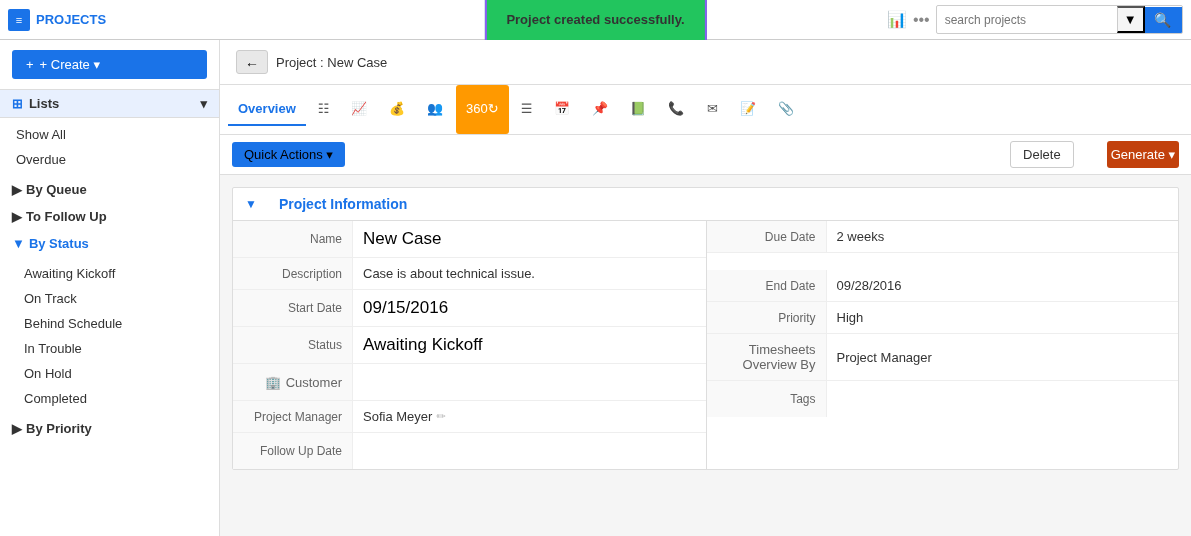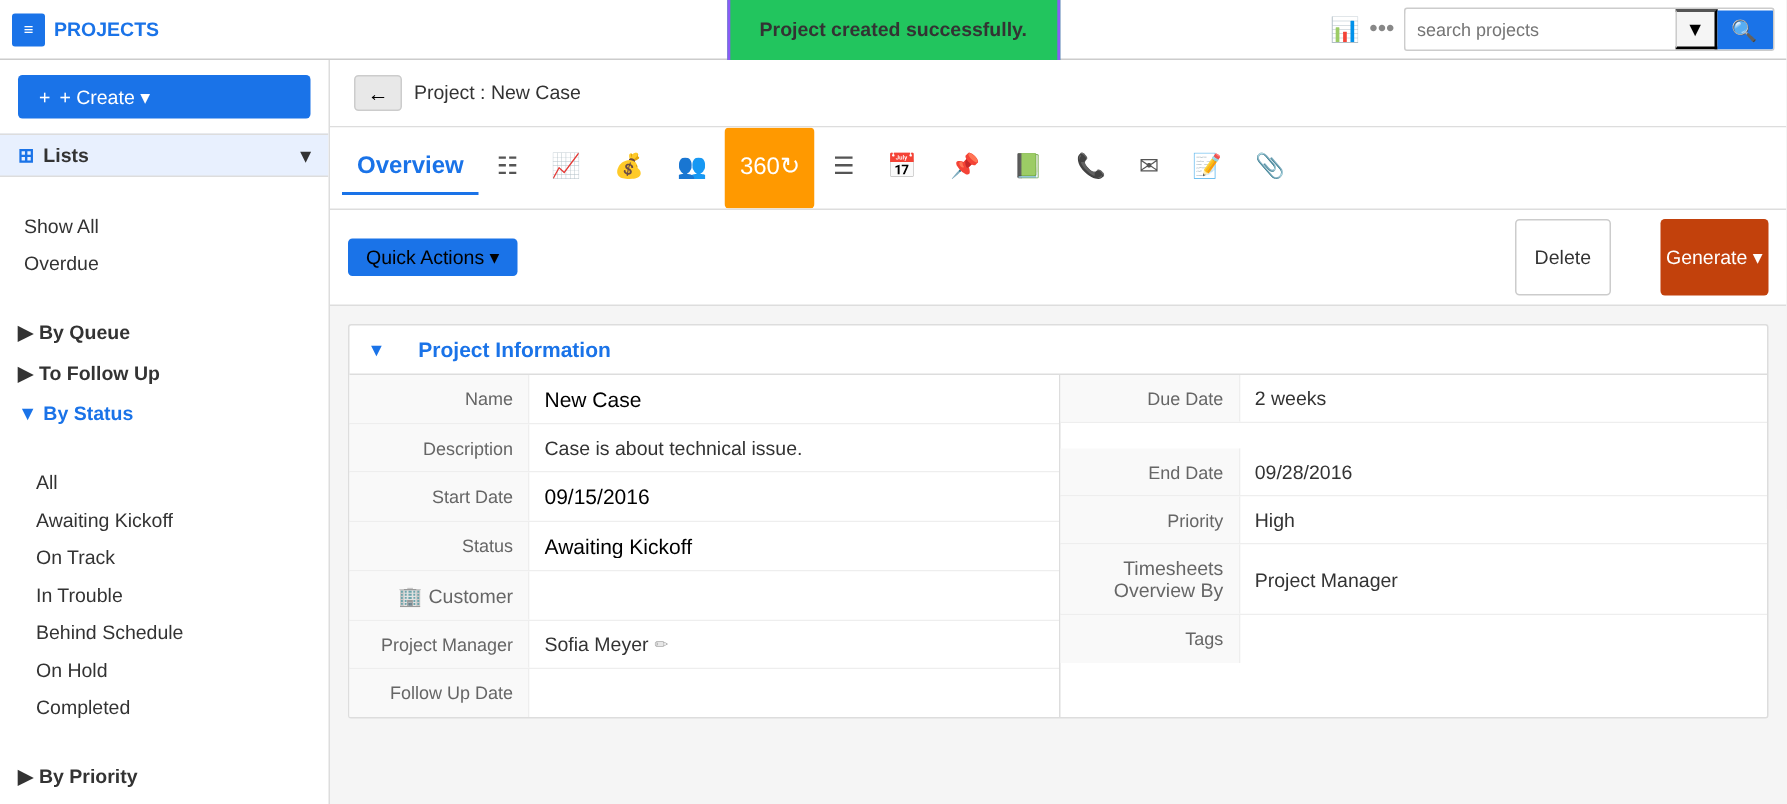--- a/index.html
+++ b/index.html
@@ -128,21 +128,21 @@
       border-bottom: 1px solid #ddd;
       cursor: pointer;
       font-weight: bold;
       color: #333;
     }
     .sidebar-section-header .section-icon {
       color: #1a73e8;
     }
     .sidebar-nav {
       list-style: none;
-      padding: 20px 0;
+      padding: 4px 0;
     }
     .sidebar-nav li {
       padding: 5px 16px;
       cursor: pointer;
       color: #333;
     }
     .sidebar-nav li.sub { padding-left: 24px; }
     .sidebar-group-label {
       padding: 6px 12px;
       font-weight: bold;
@@ -195,21 +195,21 @@
       gap: 2px;
       overflow-x: auto;
     }
     .tab-item {
       padding: 8px 10px;
       cursor: pointer;
       border-bottom: 2px solid transparent;
       color: #555;
       display: flex;
       align-items: center;
-      font-size: 16px;
+      font-size: 13px;
       white-space: nowrap;
     }
     .tab-item.active {
       border-bottom: 2px solid #1a73e8;
       color: #1a73e8;
       font-weight: bold;
     }
     .tab-item.highlight {
       background: #f90;
       color: #fff;
@@ -237,21 +237,21 @@
       cursor: pointer;
       display: flex;
       align-items: center;
       gap: 4px;
     }
     .btn-delete {
       background: #fff;
       color: #333;
       border: 1px solid #ccc;
       border-radius: 3px;
-      padding: 17px 12px;
+      padding: 5px 12px;
       cursor: pointer;
     }
     .btn-generate {
       background: #c2410c;
       color: #fff;
       border: none;
       border-radius: 3px;
       padding: 5px 4px;
       cursor: pointer;
       display: flex;
@@ -318,21 +318,21 @@
       color: #333;
       font-size: 12px;
       background: #fff;
       display: flex;
       align-items: center;
     }
     .form-value input {
       border: none;
       outline: none;
       width: 100%;
-      font-size: 14px;
+      font-size: 17px;
       background: transparent;
     }
     .form-col-divider {
       border-left: 1px solid #ddd;
     }
     .edit-icon {
       color: #aaa;
       font-size: 11px;
       margin-left: 4px;
       cursor: pointer;
@@ -393,25 +393,24 @@
     </div>
     <div class="sidebar-group-label">
       <span>▶</span>
       <span>To Follow Up</span>
     </div>
     <div class="sidebar-group-label expanded">
       <span>▼</span>
       <span>By Status</span>
     </div>
     <ul class="sidebar-nav">
-      <li class="sub">All</li>
       <li class="sub">Awaiting Kickoff</li>
       <li class="sub">On Track</li>
+      <li class="sub">Behind Schedule</li>
       <li class="sub">In Trouble</li>
-      <li class="sub">Behind Schedule</li>
       <li class="sub">On Hold</li>
       <li class="sub">Completed</li>
     </ul>
     <div class="sidebar-group-label">
       <span>▶</span>
       <span>By Priority</span>
     </div>
   </div>
 
   <div class="main-content">

